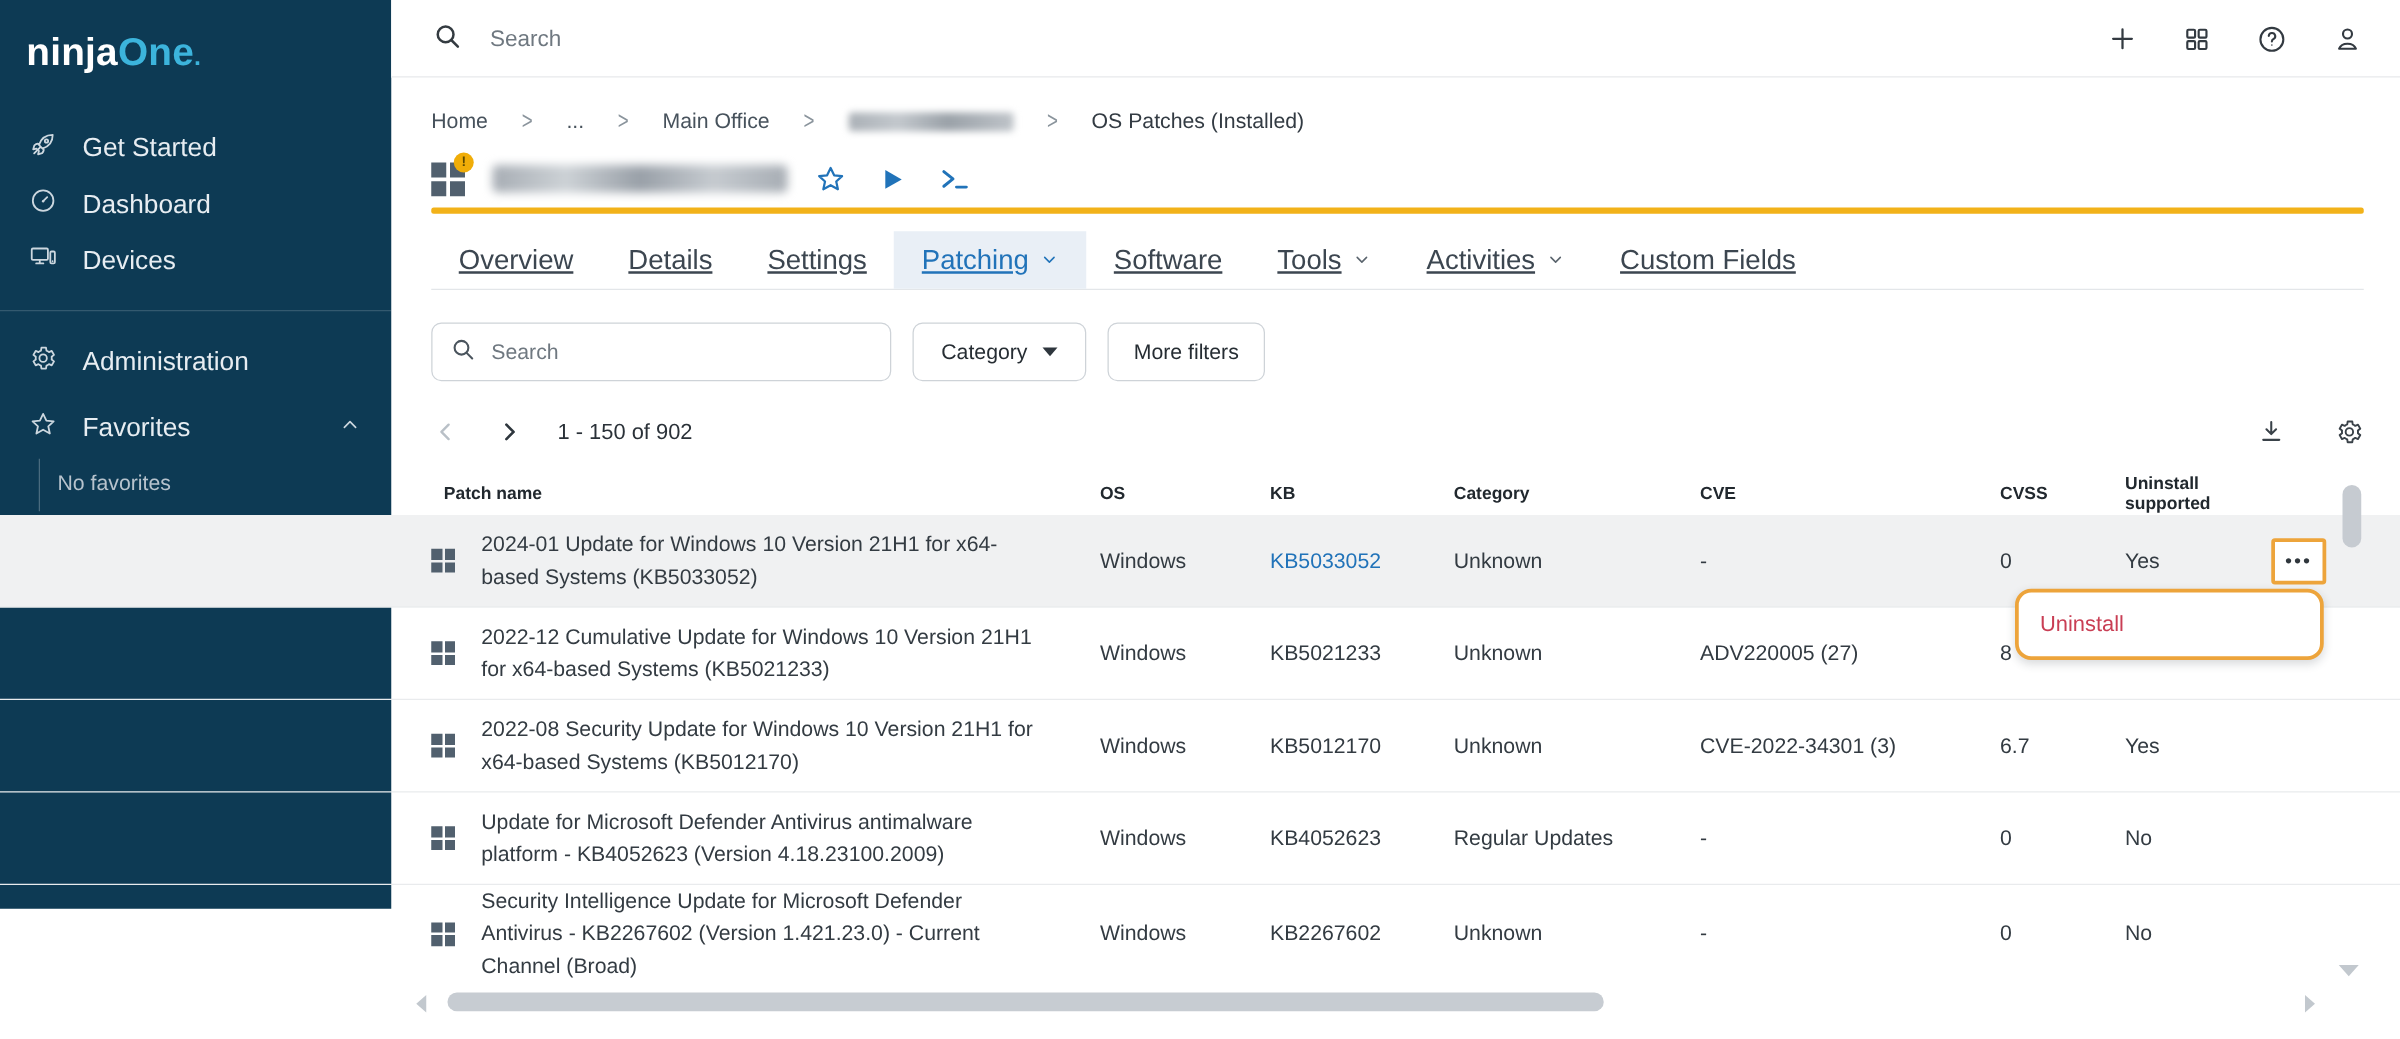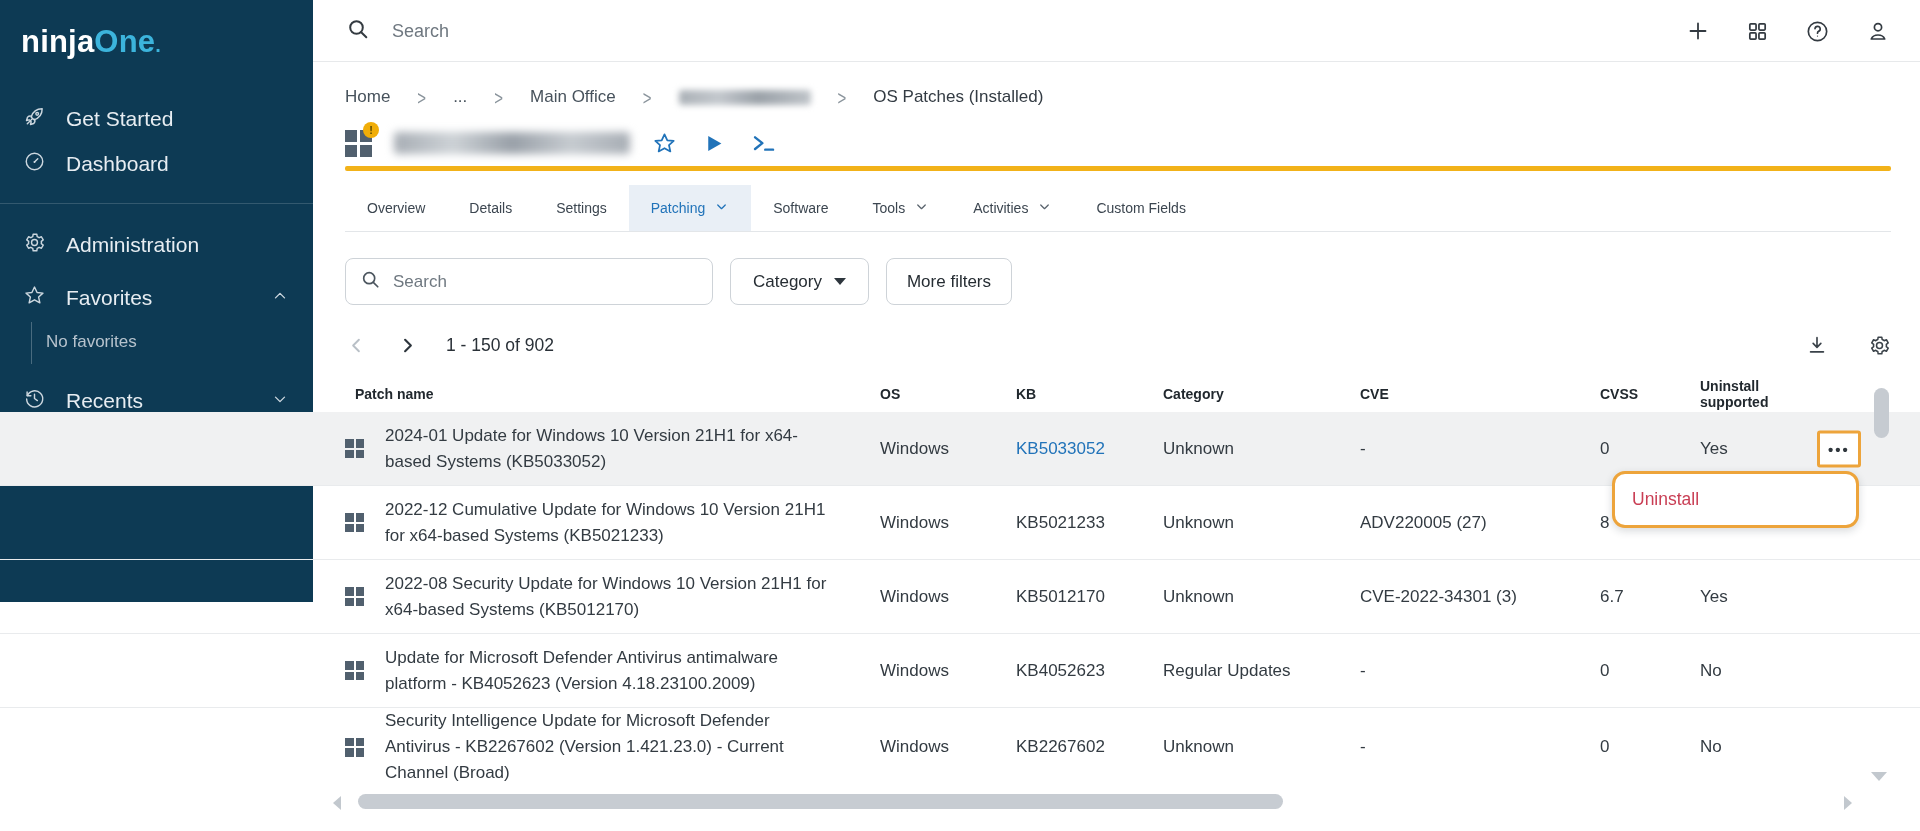--- a/index.html
+++ b/index.html
@@ -1,21 +1,21 @@
 <!DOCTYPE html>
 <html style="--sidebar-bg: #0d3a54; --accent-cyan: #3cb4dc; --link-blue: #2173b9; --highlight-gold: #eda43b; --device-bar-gold: #f2b219; --uninstall-red: #c93e54; --row-selected-bg: #f0f1f2;"><head>
 <meta charset="utf-8">
 <style>
   * { margin:0; padding:0; box-sizing:border-box; }
   html,body { width:1920px; height:831px; }
   body { font-family:"Liberation Sans", sans-serif; background:#fff; overflow:hidden; }
   #app { position:relative; width:1920px; height:831px; background:#fff; overflow:hidden; }
 
   
-  .sidebar { position:absolute; left:0; top:0; width:313px; height:602px; background:var(--sidebar-bg,#0d3a54); color:#e3eaf0; }
+  .sidebar { position:absolute; left:0; top:0; width:313px; height:727px; background:var(--sidebar-bg,#0d3a54); color:#e3eaf0; }
   .logo { padding:24px 0 0 21px; font-size:31px; font-weight:700; letter-spacing:.2px; }
   .logo .p1 { color:#ffffff; }
   .logo .p2 { color:var(--accent-cyan,#3cb4dc); }
   .logo .dot { color:var(--accent-cyan,#3cb4dc); font-size:20px; }
   .nav { margin-top:36px; }
   .nav-item { display:flex; align-items:center; gap:20px; height:45px; padding:0 24px 0 23px; font-size:21px; color:#e7edf2; cursor:pointer; }
   .nav-item svg { flex:0 0 auto; color:#ccd7df; }
   .nav-item .spacer { margin-left:auto; }
   .nav-divider { border-top:1px solid rgba(255,255,255,.16); margin:17px 0 18px 0; }
   .nav-sub { margin:2px 0 6px 31px; border-left:1px solid rgba(255,255,255,.25); padding:10px 0 12px 14px; font-size:17px; color:#b7c3cd; }
@@ -45,21 +45,21 @@
   .winlogo .badge { position:absolute; right:-7px; top:-8px; width:16px; height:16px; border-radius:50%;
     background:#f0ad08; color:#5d4a00; font-size:11px; font-weight:700; display:flex; align-items:center; justify-content:center; }
   .device-name { width:236px; height:22px; border-radius:4px;
     background:linear-gradient(90deg,#a7adb4,#cdd2d6 25%,#99a0a8 50%,#c6cbd0 75%,#a7adb4); filter:blur(4px); }
   .device-actions { display:flex; align-items:center; gap:26px; color:var(--link-blue,#2173b9); }
   .device-actions .da { cursor:pointer; display:flex; }
   .gold-bar { position:absolute; left:345px; right:29px; top:166px; height:5px; background:var(--device-bar-gold,#f2b219); border-radius:2px; }
 
   
   .tabs { position:absolute; left:345px; right:29px; top:185px; height:47px; display:flex; align-items:stretch; border-bottom:1px solid #e3e6e9; }
-  .tab { display:flex; align-items:center; gap:9px; padding:0 22px; font-size:14px; color:#3c4650; cursor:pointer; }
+  .tab { display:flex; align-items:center; gap:9px; padding:0 22px; font-size:22px; color:#3c4650; cursor:pointer;text-decoration:underline; }
   .tab svg { color:#5a646d; }
   .tab.active { color:var(--link-blue,#2173b9); background:#e9eff6; }
   .tab.active svg { color:var(--link-blue,#2173b9); }
 
   
   .filter-row { position:absolute; left:345px; top:258px; height:47px; display:flex; gap:17px; }
   .search-box { width:368px; height:47px; border:1px solid #ced3d8; border-radius:8px; display:flex; align-items:center; padding:0 14px; gap:12px; color:#4b555e; background:#fff; }
   .search-box input { border:none; outline:none; font-size:17px; width:100%; color:#333b42; font-family:inherit; }
   .search-box input::placeholder { color:#6f7880; }
   .btn { height:47px; border:1px solid #ced3d8; border-radius:8px; background:#fff; display:flex; align-items:center; justify-content:center; gap:12px; font-size:17px; color:#262d33; cursor:pointer; font-family:inherit; }
@@ -119,20 +119,29 @@
             </svg></span>
         <span>Get Started</span>
       </div>
       <div class="nav-item">
         <span><svg width="23" height="23" viewBox="0 0 24 24" fill="none" stroke="currentColor" stroke-width="1.5" stroke-linecap="round">
               <circle cx="12" cy="12" r="8.6"></circle>
               <path d="M12 12.5l3.4-3.4"></path>
               <circle cx="12" cy="12.5" r="1" fill="currentColor" stroke="none"></circle>
             </svg></span>
         <span>Dashboard</span>
+      </div>
+      <div class="nav-item">
+        <span><svg width="23" height="23" viewBox="0 0 24 24" fill="none" stroke="currentColor" stroke-width="1.5" stroke-linecap="round" stroke-linejoin="round">
+              <rect x="2.5" y="5" width="13.5" height="9.5" rx="1"></rect>
+              <path d="M9.2 14.5v3M6.2 17.5h6"></path>
+              <rect x="18" y="7.5" width="3.8" height="10" rx="1"></rect>
+              <path d="M19.9 15.6h.01"></path>
+            </svg></span>
+        <span>Devices</span>
       </div>
 
       <div class="nav-divider"></div>
 
       <div class="nav-item">
         <span><svg width="23" height="23" viewBox="0 0 24 24" fill="none" stroke="currentColor" stroke-width="1.5" stroke-linejoin="round">
               <circle cx="12" cy="12" r="3.1"></circle>
               <path d="M19.2 12c0-.4 0-.8-.1-1.2l2-1.5-1.9-3.3-2.3 1a7.2 7.2 0 0 0-2.1-1.2L14.4 3.3h-3.8l-.4 2.5a7.2 7.2 0 0 0-2.1 1.2l-2.3-1-1.9 3.3 2 1.5a7.6 7.6 0 0 0 0 2.4l-2 1.5 1.9 3.3 2.3-1c.6.5 1.3.9 2.1 1.2l.4 2.5h3.8l.4-2.5a7.2 7.2 0 0 0 2.1-1.2l2.3 1 1.9-3.3-2-1.5c.1-.4.1-.8.1-1.2z"></path>
             </svg></span>
         <span>Administration</span>

